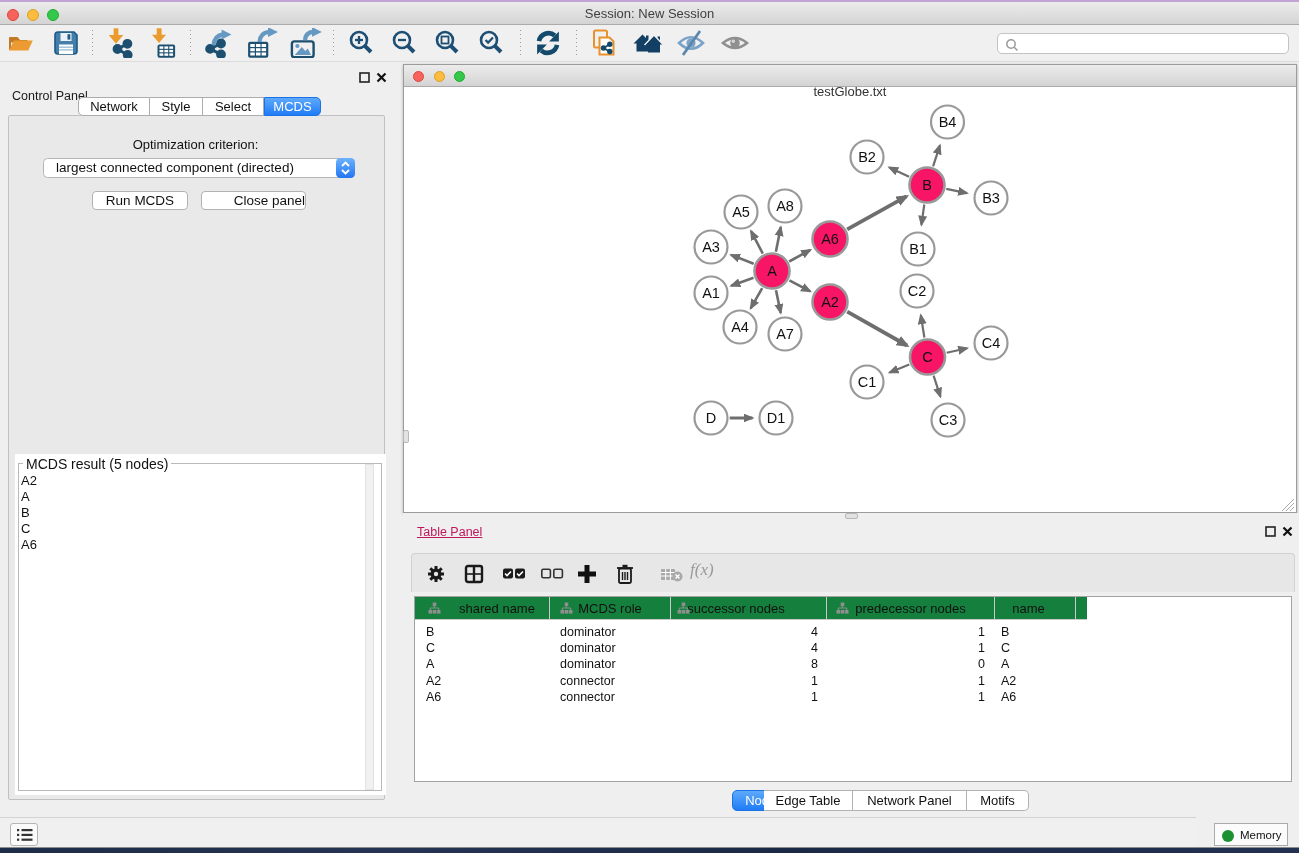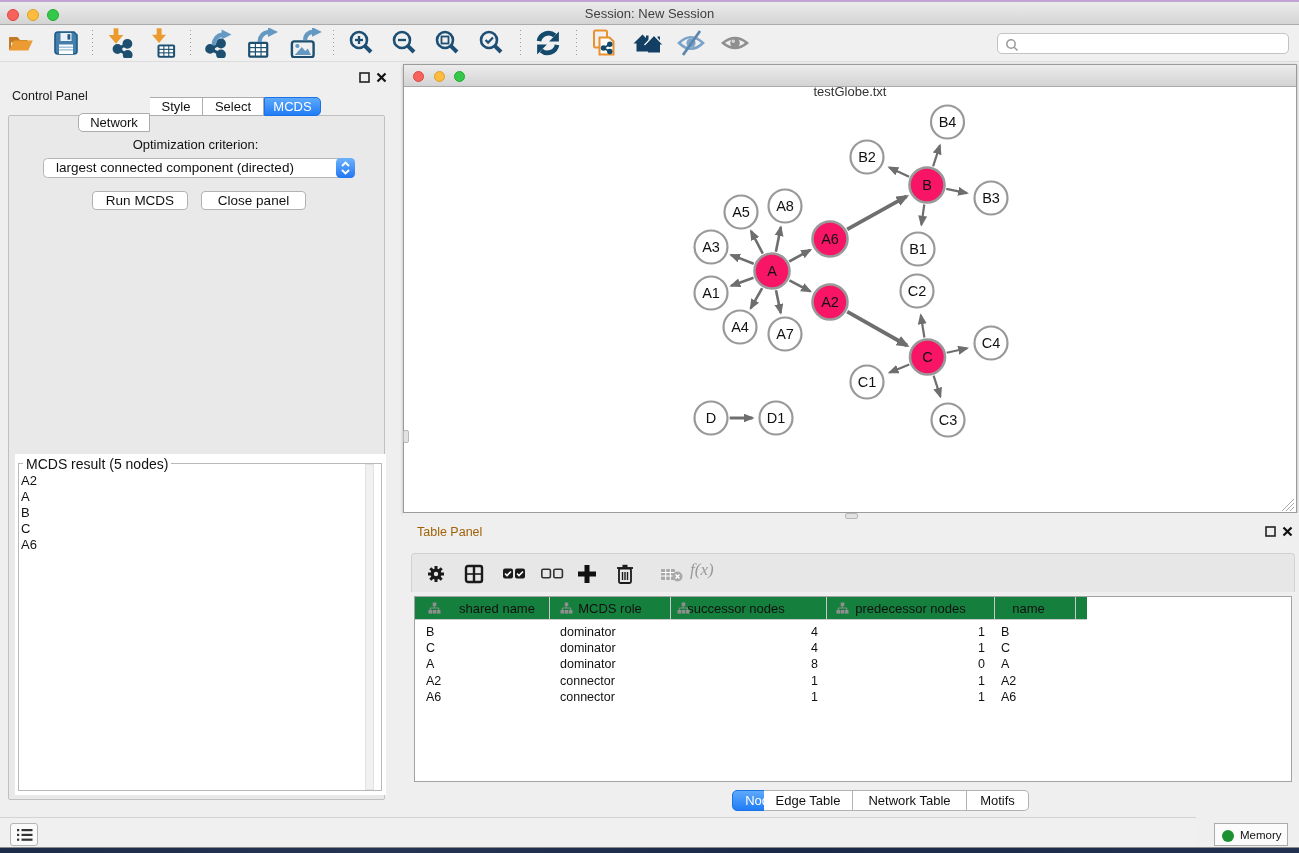--- a/index.html
+++ b/index.html
@@ -51,21 +51,21 @@
 
 #netframe { left:403px; top:64px; width:894px; height:449px; background:#fff; border:1px solid #9b9b9b; box-shadow:0 1px 3px rgba(0,0,0,0.25); }
 #net-titlebar { position:absolute; left:0; top:0; width:892px; height:22px; background:linear-gradient(#ececec,#d3d3d3); border-bottom:1px solid #aaa; }
 #net-titlebar .t-red { left:9px; top:6px; width:11px; height:11px; background:#f7635c; border:0.5px solid #e0443e; }
 #net-titlebar .t-yel { left:29.5px; top:6px; width:11px; height:11px; background:#fdbc40; border:0.5px solid #dfa023; }
 #net-titlebar .t-grn { left:50px; top:6px; width:11px; height:11px; background:#34c84a; border:0.5px solid #1eac31; }
 #net-title { position:absolute; left:0; top:0; width:892px; text-align:center; font-size:13px; line-height:22px; color:#333;margin-top:16px; }
 
 
 #tpanel { left:403px; top:513px; width:896px; height:304px; background:#efefef; }
-#tp-title { position:absolute; left:14px; top:12px; font-size:12.5px; color:#a16207; }
+#tp-title { position:absolute; left:14px; top:12px; font-size:12.5px; color:#be185d;text-decoration:underline; }
 #tp-toolbar { position:absolute; left:8px; top:40px; width:884px; height:39px; background:#e7e7e7; border:1px solid #d2d2d2; border-radius:4px 4px 0 0; border-bottom:none; }
 #tp-table { position:absolute; left:11px; top:83px; width:878px; height:186px; background:#fff; border:1px solid #a2a2a2; }
 #tp-header { position:absolute; left:0; top:0; width:672px; height:23px; background:#15803d; border-bottom:1px solid #c9c9c9; }
 .thcell { position:absolute; top:0; height:23px; border-right:1px solid #c9c9c9; font-size:13px; color:#111; text-align:center; line-height:23px; }
 .trow { position:absolute; font-size:12.5px; color:#111; line-height:16.2px; }
 .tnum { position:absolute; font-size:12.5px; color:#111; text-align:right; line-height:16.2px; }
 .hico { position:absolute; top:5px; }
 .btab { position:absolute; top:277px; height:21px; background:#fff; border:1px solid #b2b2b2; font-size:13px; color:#111; text-align:center; line-height:19px; }
 </style>
 </head>
@@ -217,34 +217,34 @@
 </div>
 <div class="abs" id="cpanel">
   <div id="cp-title">Control Panel</div>
   <svg class="wico" style="left:359px" viewBox="0 0 11 11">
       <rect x="1" y="1" width="9" height="9" fill="none" stroke="#222" stroke-width="1.6"></rect>
     </svg>
   <svg class="wico" style="left:376px" viewBox="0 0 11 11">
       <path d="M1.5 1.5 L9.5 9.5 M9.5 1.5 L1.5 9.5" stroke="#111" stroke-width="2.2"></path>
     </svg>
   <div id="cp-inner"></div>
-  <div class="cptab" style="left:78px; width:72px; border-radius:5px 0 0 5px;margin-top:16px;">Network</div>
+  <div class="cptab" style="left:78px; width:72px; border-radius:5px 0 0 5px;">Network</div>
   <div class="cptab" style="left:150px; width:53px; border-left:none;">Style</div>
   <div class="cptab" style="left:203px; width:61px; border-left:none;">Select</div>
   <div class="cptab" style="left:264px; width:57px; border:1px solid #1a72e8; border-radius:0 5px 5px 0; background:linear-gradient(#5ea9fb,#207cf6); color:#fff;">MCDS</div>
   <div id="opt-label">Optimization criterion:</div>
   <div id="combo">largest connected component (directed)</div>
   <div id="combo-step">
     <svg width="19" height="20" viewBox="0 0 19 20">
       <path d="M6 8 L9.5 4.5 L13 8" fill="none" stroke="#fff" stroke-width="1.8"></path>
       <path d="M6 12 L9.5 15.5 L13 12" fill="none" stroke="#fff" stroke-width="1.8"></path>
     </svg>
   </div>
   <div class="cbtn" style="left:92px; width:96px;">Run MCDS</div>
-  <div class="cbtn" style="left:201px; width:105px;">Close panel</div>
+  <div class="cbtn" style="left:201px; width:105px;text-align:right;">Close panel</div>
   <div id="mcds-box">
     <div id="mcds-fs"></div>
     <div id="mcds-legend">MCDS result (5 nodes)</div>
     <div id="mcds-list">A2<br>A<br>B<br>C<br>A6</div>
     <div id="mcds-sb"></div>
   </div>
 </div>
 <div class="abs" id="netframe">
   <div id="net-titlebar">
       <div class="tl t-red"></div>
@@ -442,21 +442,21 @@
         </svg>
     </div>
     <div class="trow" style="left:11px; top:27px;">B<br>C<br>A<br>A2<br>A6</div>
     <div class="trow" style="left:145px; top:27px;">dominator<br>dominator<br>dominator<br>connector<br>connector</div>
     <div class="tnum" style="left:303px; top:27px; width:100px;">4<br>4<br>8<br>1<br>1</div>
     <div class="tnum" style="left:470px; top:27px; width:100px;">1<br>1<br>0<br>1<br>1</div>
     <div class="trow" style="left:586px; top:27px;">B<br>C<br>A<br>A2<br>A6</div>
   </div>
   <div class="btab" style="left:284px; width:92px; border-radius:5px 0 0 5px; background:linear-gradient(#5ea9fb,#207cf6); border:1px solid #1a72e8; color:#fff;margin-left:45px;">Node Table</div>
   <div class="btab" style="left:361px; width:89px; border-left:none;">Edge Table</div>
-  <div class="btab" style="left:450px; width:114px; border-left:none;">Network Table</div>
+  <div class="btab" style="left:450px; width:114px; border-left:none;">Network Panel</div>
   <div class="btab" style="left:564px; width:62px; border-left:none; border-radius:0 5px 5px 0;">Motifs</div>
 </div>
 <div class="abs" id="statusbar">
   <div id="stbtn">
     <svg style="position:absolute;left:6px;top:4px" width="16" height="14" viewBox="0 0 16 14">
       <g fill="#333">
           <rect x="0" y="1" width="2.2" height="2.2"></rect>
           <rect x="0" y="5.8" width="2.2" height="2.2"></rect>
           <rect x="0" y="10.6" width="2.2" height="2.2"></rect>
       <rect x="4.5" y="1" width="11" height="2.2"></rect>

